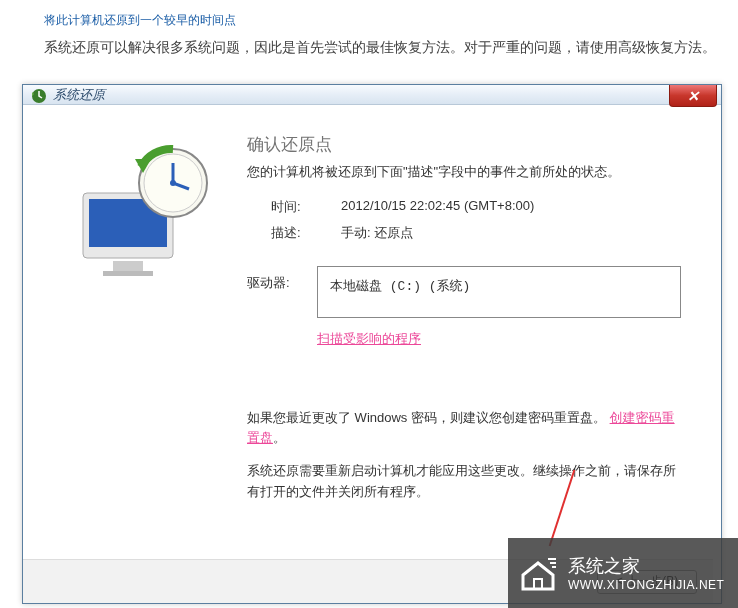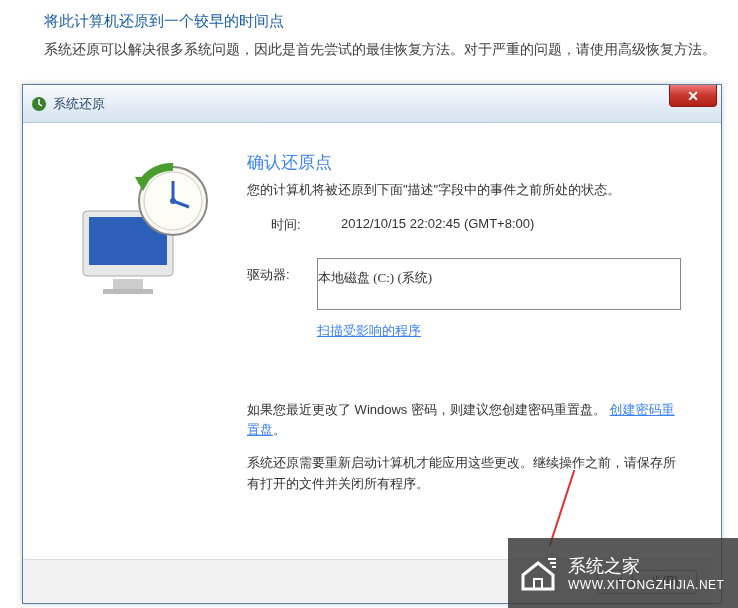--- a/index.html
+++ b/index.html
@@ -7,47 +7,48 @@
       font-family: "Microsoft YaHei", "SimSun", Arial, sans-serif;
       font-size: 13px;
       background: #fff;
       width: 738px;
       height: 608px;
       position: relative;
       overflow: hidden;
     }
     .page-heading {
       color: #1a5da6;
-      font-size: 15px;
+      font-size: 12px;
       font-weight: normal;
       padding: 12px 0 10px 44px;
     }
     .page-subtext {
       color: #404040;
       font-size: 14px;
       padding: 0 0 20px 44px;
     }
     .dialog {
       position: absolute;
       left: 22px;
       top: 84px;
       width: 700px;
       height: 520px;
       background: #fff;
       border: 1px solid #5b7fa0;
       box-shadow: 0 0 6px rgba(0,0,0,0.2);
     }
     .titlebar {
-      height: 38px;
+      height: 20px;
       background: linear-gradient(to bottom, #f8fbfe 0%, #e6eef7 50%, #d8e4f0 100%);
       border-bottom: 1px solid #b8c8d8;
       display: flex;
-      align-items: center;
+      align-items: flex-end;
       padding: 0 0 0 8px;
       position: relative;
+      font-style: italic;
     }
     .titlebar-icon {
       width: 16px;
       height: 16px;
       margin-right: 6px;
     }
     .titlebar-text {
       color: #2b4a6b;
       font-size: 13px;
     }
@@ -82,21 +83,21 @@
     .illustration-svg {
       width: 160px;
       height: 160px;
     }
     .content-col {
       flex: 1;
       color: #333;
     }
     .confirm-title {
       font-size: 17px;
-      color: #3b82f6;
+      color: #737373;
       margin-bottom: 6px;
     }
     .confirm-desc {
       font-size: 13px;
       line-height: 1.5;
       margin-bottom: 16px;
     }
     .info-row {
       display: flex;
       margin-bottom: 8px;
@@ -114,32 +115,32 @@
       margin-bottom: 12px;
     }
     .drives-label {
       width: 70px;
       flex-shrink: 0;
       padding-top: 8px;
     }
     .drives-box {
       flex: 1;
       border: 1px solid #888;
-      padding: 10px 0;
+      padding: 10px 12px;
       min-height: 52px;
       background: #fff;
-      font-family: Liberation Serif, serif;
+      font-family: Liberation Mono, monospace;
       font-size: 13px;
     }
     .scan-link-row {
       padding-left: 70px;
       margin-bottom: 60px;
     }
     .link {
-      color: #3b82f6;
+      color: #ec4899;
       text-decoration: underline;
       cursor: pointer;
     }
     .note {
       font-size: 13px;
       line-height: 1.6;
       margin-bottom: 12px;
     }
     .dialog-footer {
       position: absolute;
@@ -229,20 +230,24 @@
       </svg>
     </div>
 
     <div class="content-col">
       <div class="confirm-title">确认还原点</div>
       <div class="confirm-desc">您的计算机将被还原到下面"描述"字段中的事件之前所处的状态。</div>
 
       <div class="info-row">
         <div class="info-label">时间:</div>
         <div class="info-value">2012/10/15 22:02:45 (GMT+8:00)</div>
+      </div>
+      <div class="info-row">
+        <div class="info-label">描述:</div>
+        <div class="info-value">手动: 还原点</div>
       </div>
 
       <div class="drives-row">
         <div class="drives-label">驱动器:</div>
         <div class="drives-box">本地磁盘 (C:) (系统)</div>
       </div>
 
       <div class="scan-link-row">
         <span class="link">扫描受影响的程序</span>
       </div>

